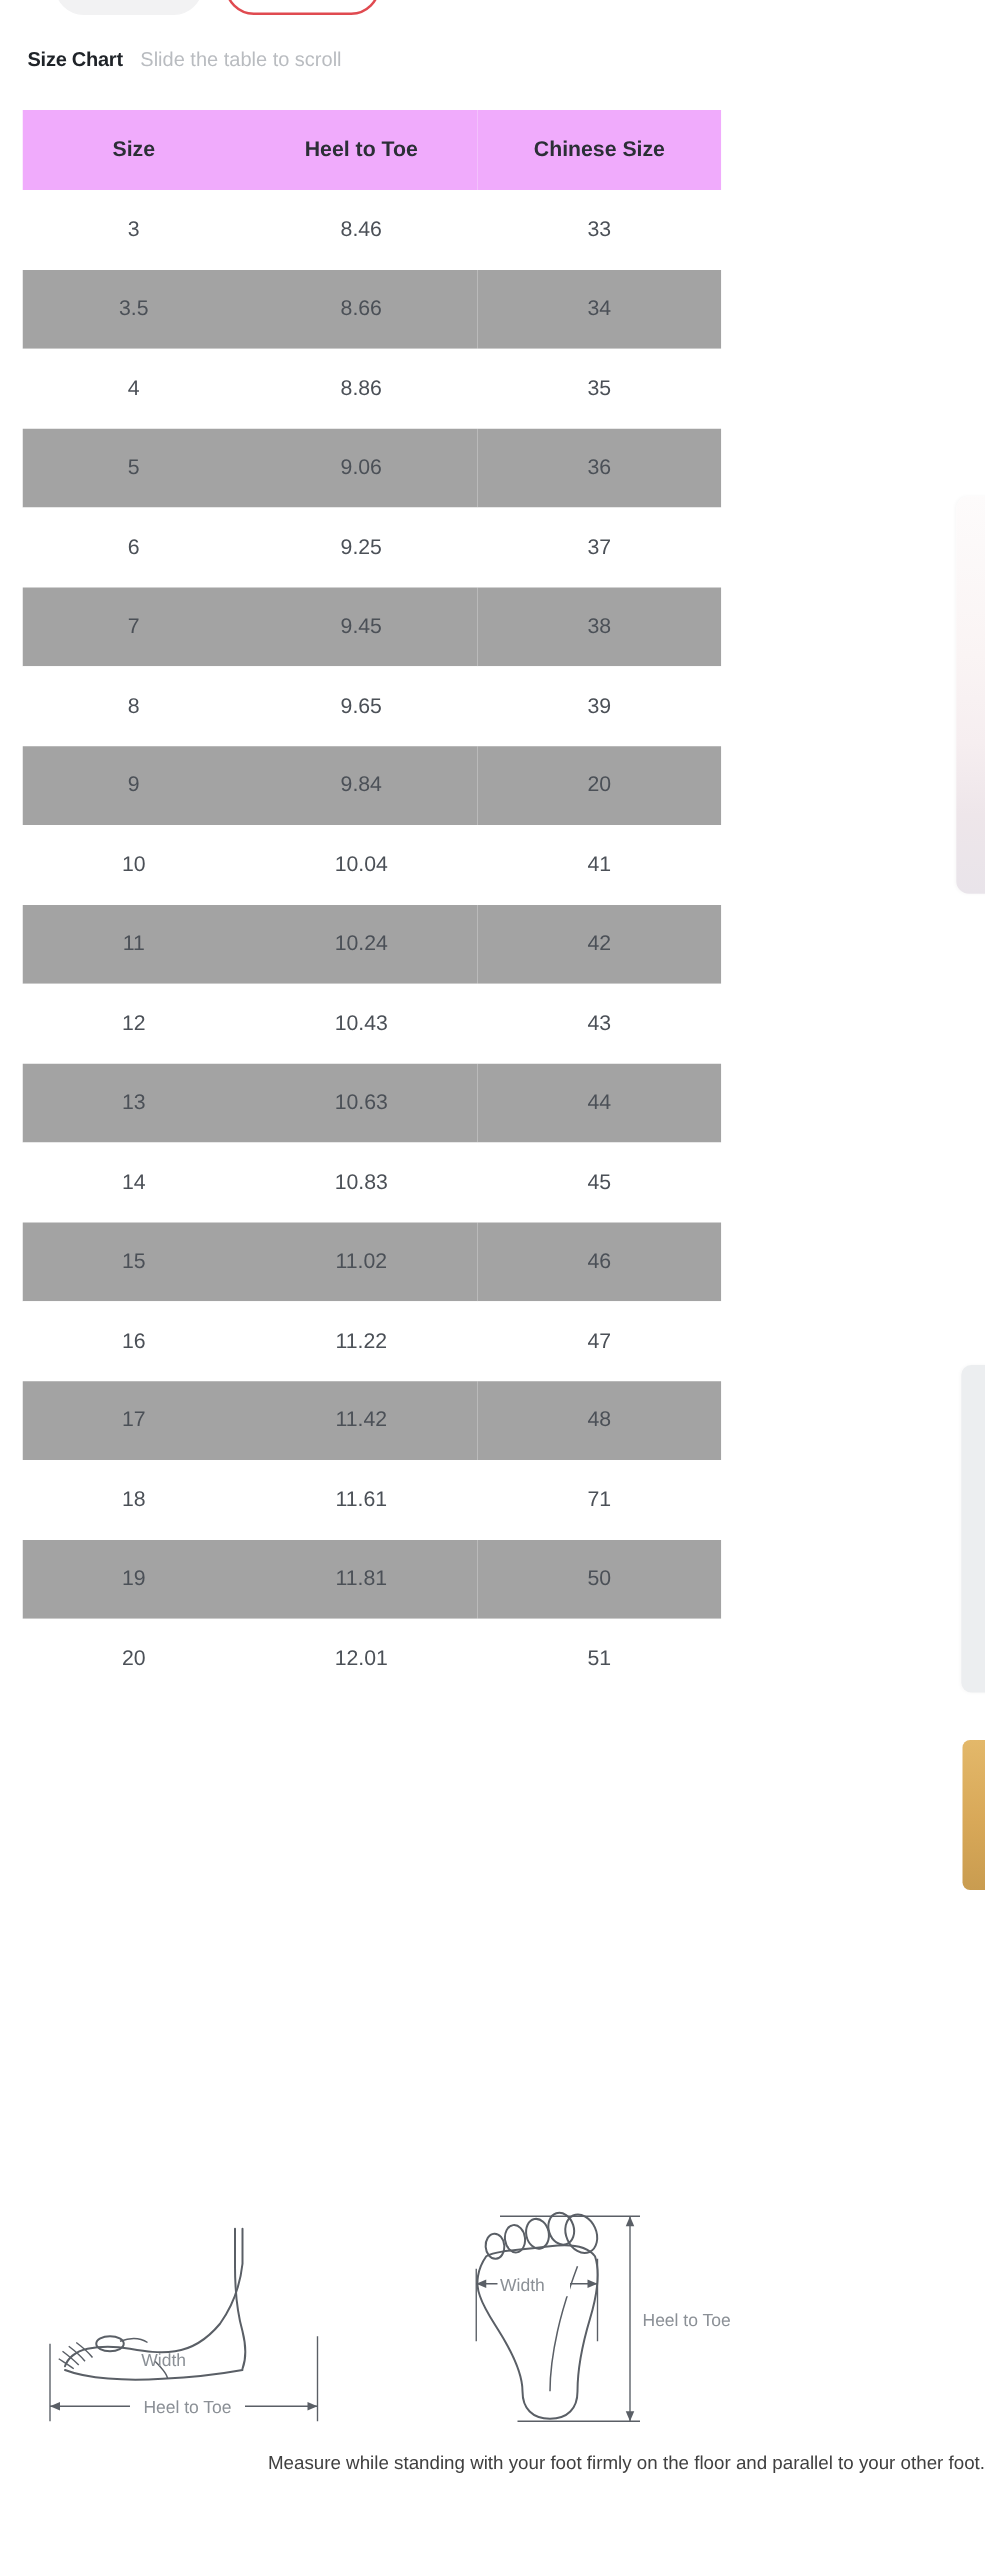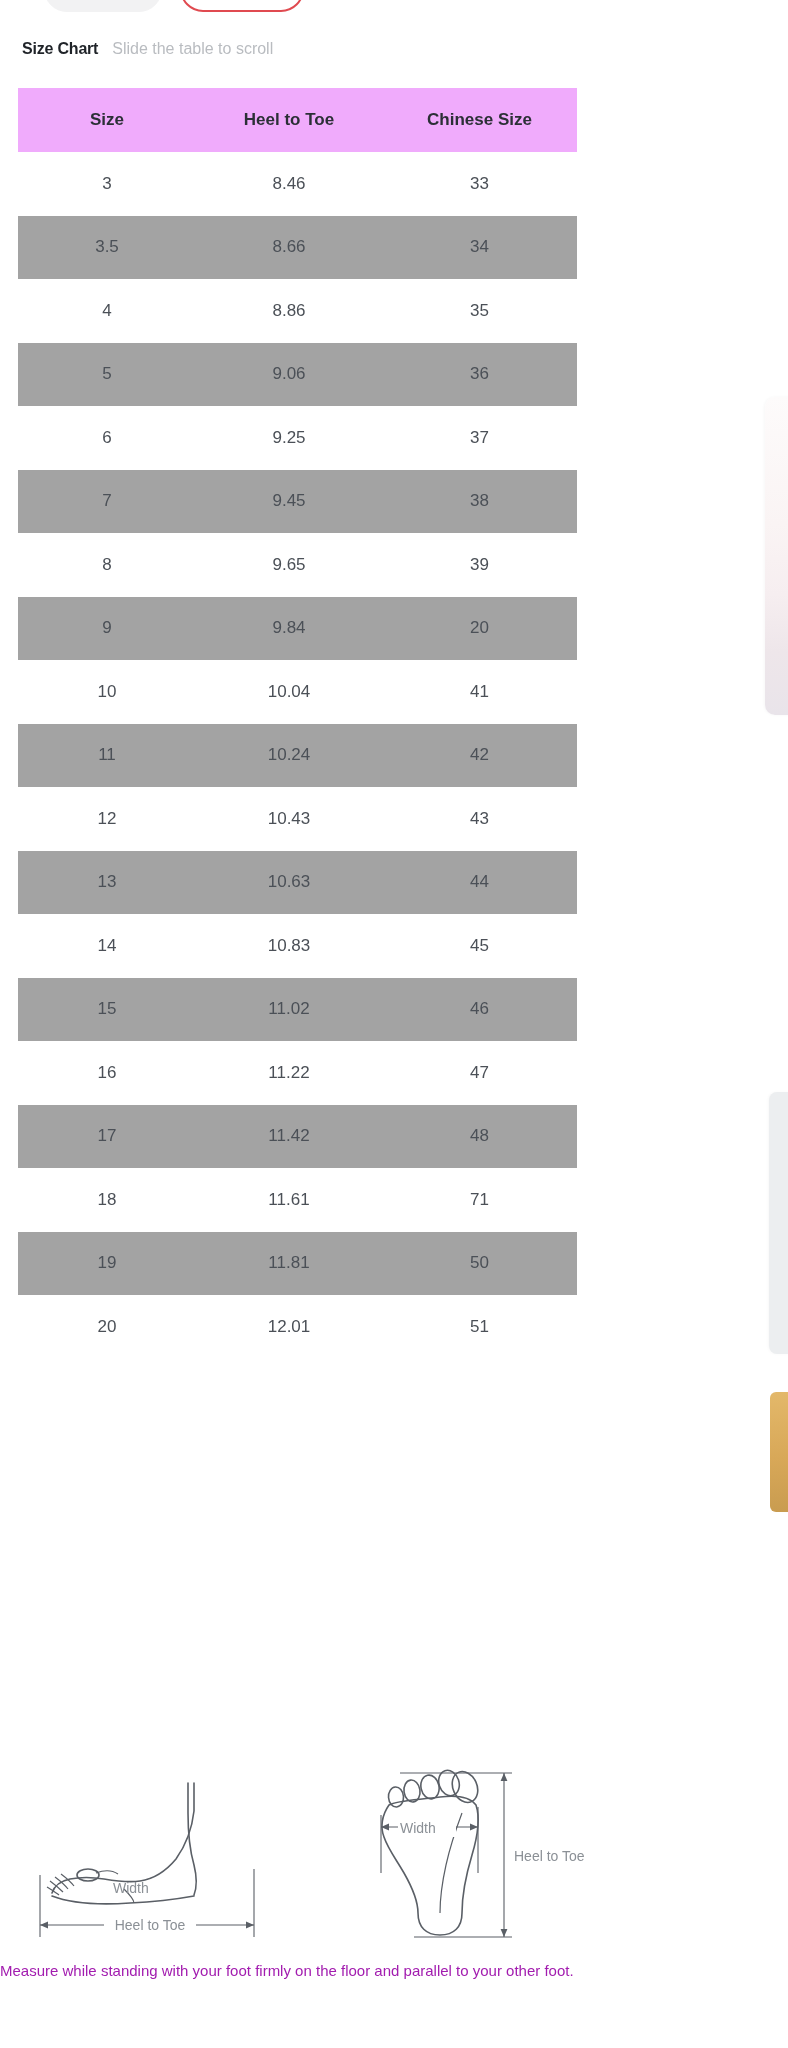--- a/index.html
+++ b/index.html
@@ -141,23 +141,23 @@
     width: 788px;
     height: 195px;
   }
   .diagram-svg { display:block; }
 
   .measure-note {
     position: absolute;
     left: 0;
     top: 1962px;
     width: 788px;
-    text-align: left;
+    text-align: right;
     font-size: 15px;
-    color: #a21caf;
+    color: #404040;
     font-family: "Liberation Sans", sans-serif;
   }
 </style>
 </head>
 <body>
 
 <div id="page">
 
   <div class="top-buttons">
     <button class="btn-qty"></button>

